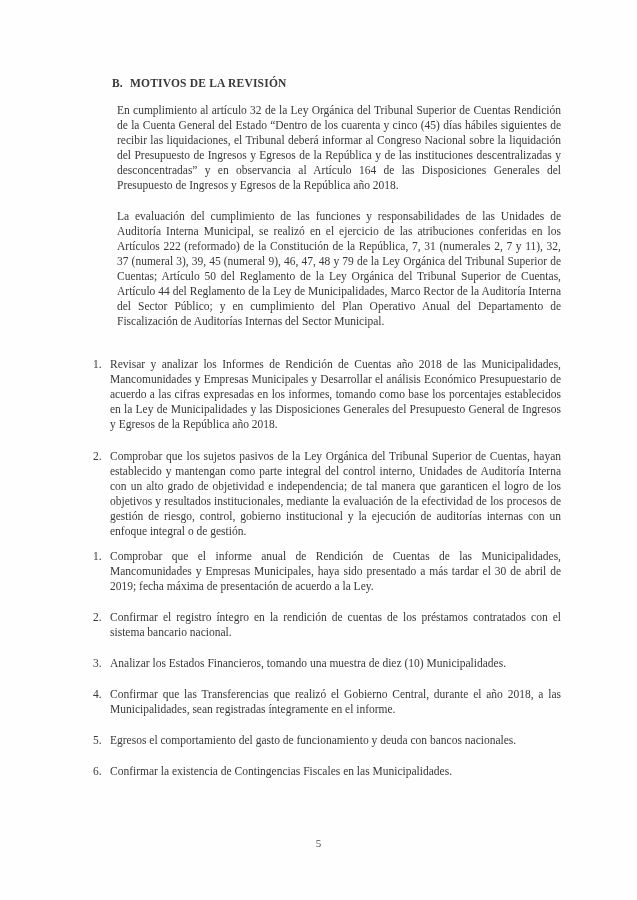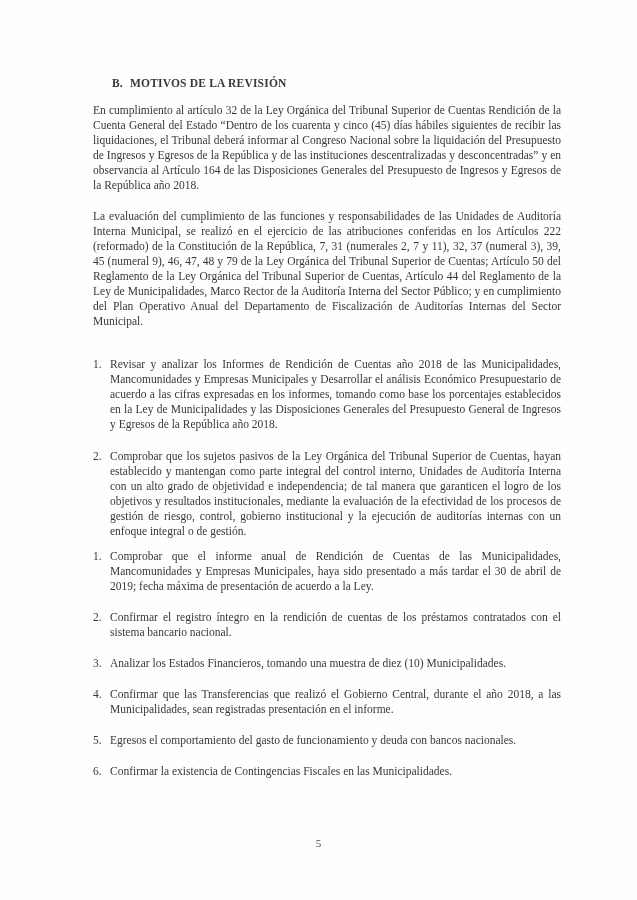--- a/index.html
+++ b/index.html
@@ -29,20 +29,21 @@
     margin-left: 19px;
     letter-spacing: 0.2px;
   }
   .heading .letter { margin-right: 7px; }
   .heading-b { margin-bottom: 12px; }
   .heading-c { margin-bottom: 14px; }
   .heading-d { margin-bottom: 16px; }
   .para {
     text-align: justify;
     margin-bottom: 16px;
+    margin-left: 24px;
   }
   .para.last-of-section { margin-bottom: 28px; }
   .list-item {
     display: flex;
     margin-bottom: 16px;
   }
   .list-item .num {
     flex: none;
     width: 17px;
   }
@@ -96,21 +97,21 @@
       <div class="list-item">
         <span class="num">2.</span>
         <div class="item-text">Confirmar el registro íntegro en la rendición de cuentas de los préstamos contratados con el sistema bancario nacional.</div>
       </div>
       <div class="list-item">
         <span class="num">3.</span>
         <div class="item-text">Analizar los Estados Financieros, tomando una muestra de diez (10) Municipalidades.</div>
       </div>
       <div class="list-item">
         <span class="num">4.</span>
-        <div class="item-text">Confirmar que las Transferencias que realizó el Gobierno Central, durante el año 2018, a las Municipalidades, sean registradas presentación en el informe.</div>
+        <div class="item-text">Confirmar que las Transferencias que realizó el Gobierno Central, durante el año 2018, a las Municipalidades, sean registradas íntegramente en el informe.</div>
       </div>
       <div class="list-item">
         <span class="num">5.</span>
         <div class="item-text">Egresos el comportamiento del gasto de funcionamiento y deuda con bancos nacionales.</div>
       </div>
       <div class="list-item">
         <span class="num">6.</span>
         <div class="item-text">Confirmar la existencia de Contingencias Fiscales en las Municipalidades.</div>
       </div>
     </div>

